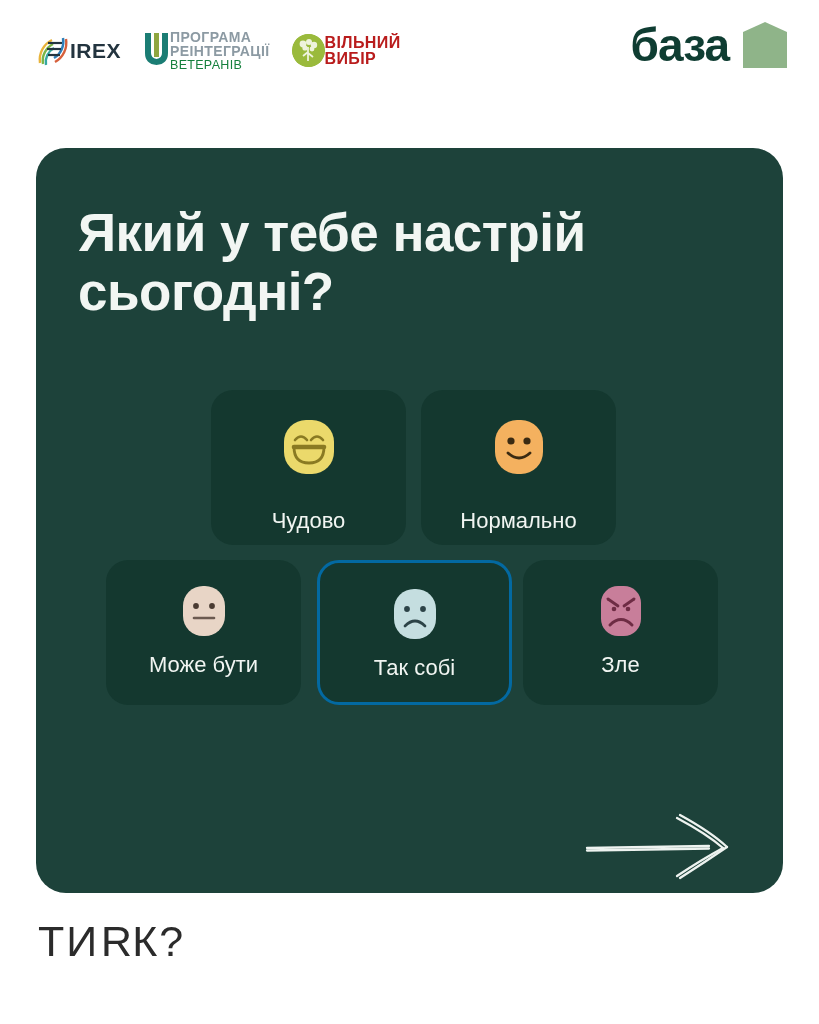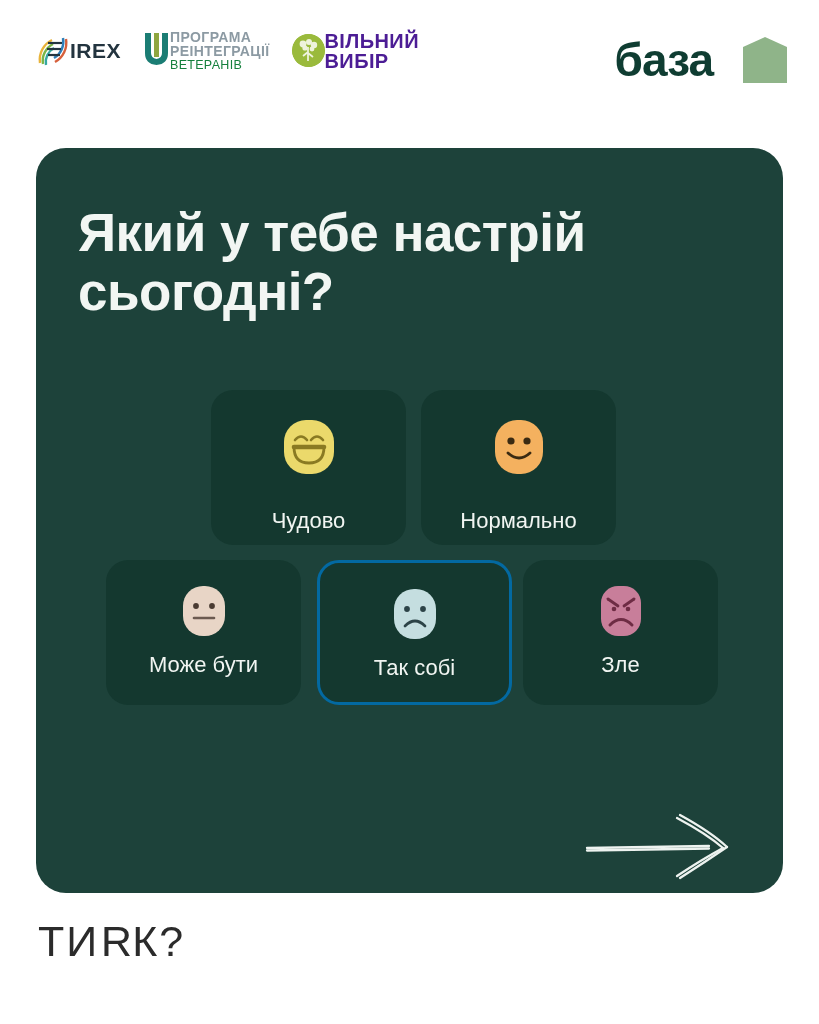--- a/index.html
+++ b/index.html
@@ -35,26 +35,26 @@
     display:block;
   }
   .vet-text .l3{
     font-size:12.5px;color:#15803d;font-weight:normal;letter-spacing:0.3px;
     display:block;
   }
 
   .vv-mark{width:33px;height:33px;border-radius:50%;background:#9aba3c;position:relative;overflow:hidden;}
   .vv-text{line-height:1.0;}
   .vv-text .l1,.vv-text .l2{
-    display:block;font-size:20px;font-weight:bold;color:#4c1d95;letter-spacing:0.4px;
+    display:block;font-size:16px;font-weight:bold;color:#b91c1c;letter-spacing:0.4px;
   }
 
   .baza{
-    position:absolute;right:32px;top:37px;
-    display:flex;align-items:center;gap:30px;
+    position:absolute;right:32px;top:22px;
+    display:flex;align-items:center;gap:14px;
   }
   .baza-word{
     font-size:46px;font-weight:bold;color:#0f3d32;letter-spacing:-1px;
     font-family:"Liberation Sans",sans-serif;line-height:1;
   }
   .baza-shape{
     width:44px;height:46px;background:#8fb489;
     clip-path:polygon(50% 0%,100% 22%,100% 100%,0% 100%,0% 22%);
   }
 

